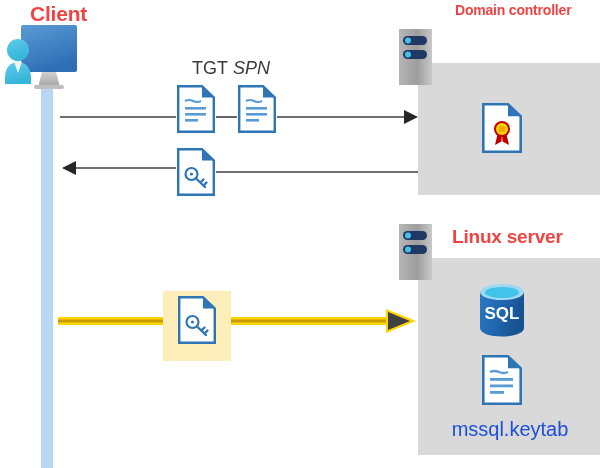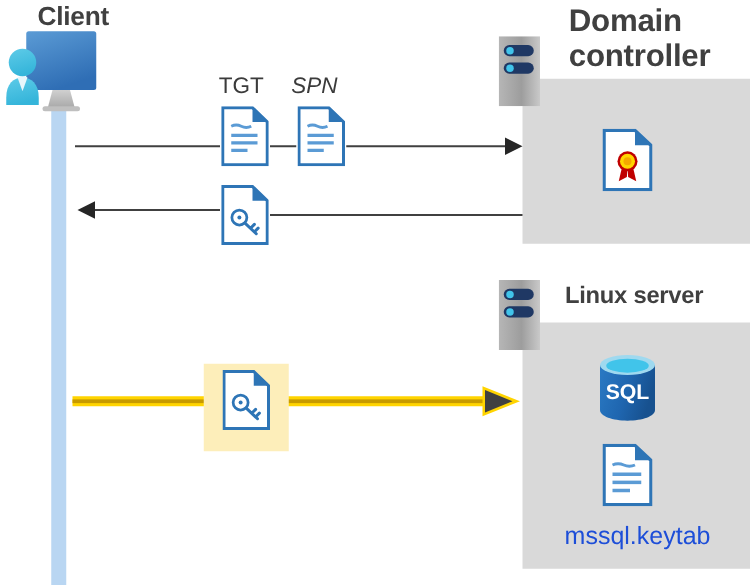--- a/index.html
+++ b/index.html
@@ -14,26 +14,26 @@
 
   
   .panel{position:absolute;background:#d9d9d9;}
   #dc-panel{left:418px;top:63px;width:182px;height:132px;}
   #linux-panel{left:418px;top:258px;width:182px;height:197px;}
 
   
   .title{
     position:absolute;
     font-weight:bold;
-    color:#404040;
+    color:#ef4444;
     letter-spacing:-0.2px;
     line-height:1.12;
   }
   #client-title{left:30px;top:2px;font-size:21px;}
-  #dc-title{left:455px;top:3px;font-size:25px;width:140px;}
+  #dc-title{left:455px;top:3px;font-size:14px;width:140px;}
   #linux-title{left:452px;top:226px;font-size:19px;width:150px;}
 
   
   #lifeline{
     position:absolute;left:41px;top:88px;width:12px;height:380px;
     background:#b9d6f2;
   }
 
   
   #client-icon{position:absolute;left:4px;top:24px;width:90px;height:72px;}
@@ -49,21 +49,21 @@
   #spn-doc{left:238px;top:85px;width:38px;height:48px;}
   #key-doc-1{left:177px;top:148px;width:38px;height:48px;}
   #key-doc-2{left:178px;top:296px;width:38px;height:48px;}
   #cert-doc{left:482px;top:103px;width:40px;height:50px;}
   #keytab-doc{left:482px;top:355px;width:40px;height:50px;}
 
   .doc-label{
     position:absolute;font-size:18px;color:#3b3b3b;
     font-family:"Liberation Sans", sans-serif;
   }
-  #tgt-label{left:175px;top:58px;}
+  #tgt-label{left:192px;top:58px;}
   #spn-label{left:233px;top:58px;font-style:italic;}
 
   
   #highlight{
     position:absolute;left:163px;top:291px;width:68px;height:70px;
     background:#fdeeba;
   }
 
   
   #sql-icon{position:absolute;left:478px;top:283px;width:48px;height:54px;}

